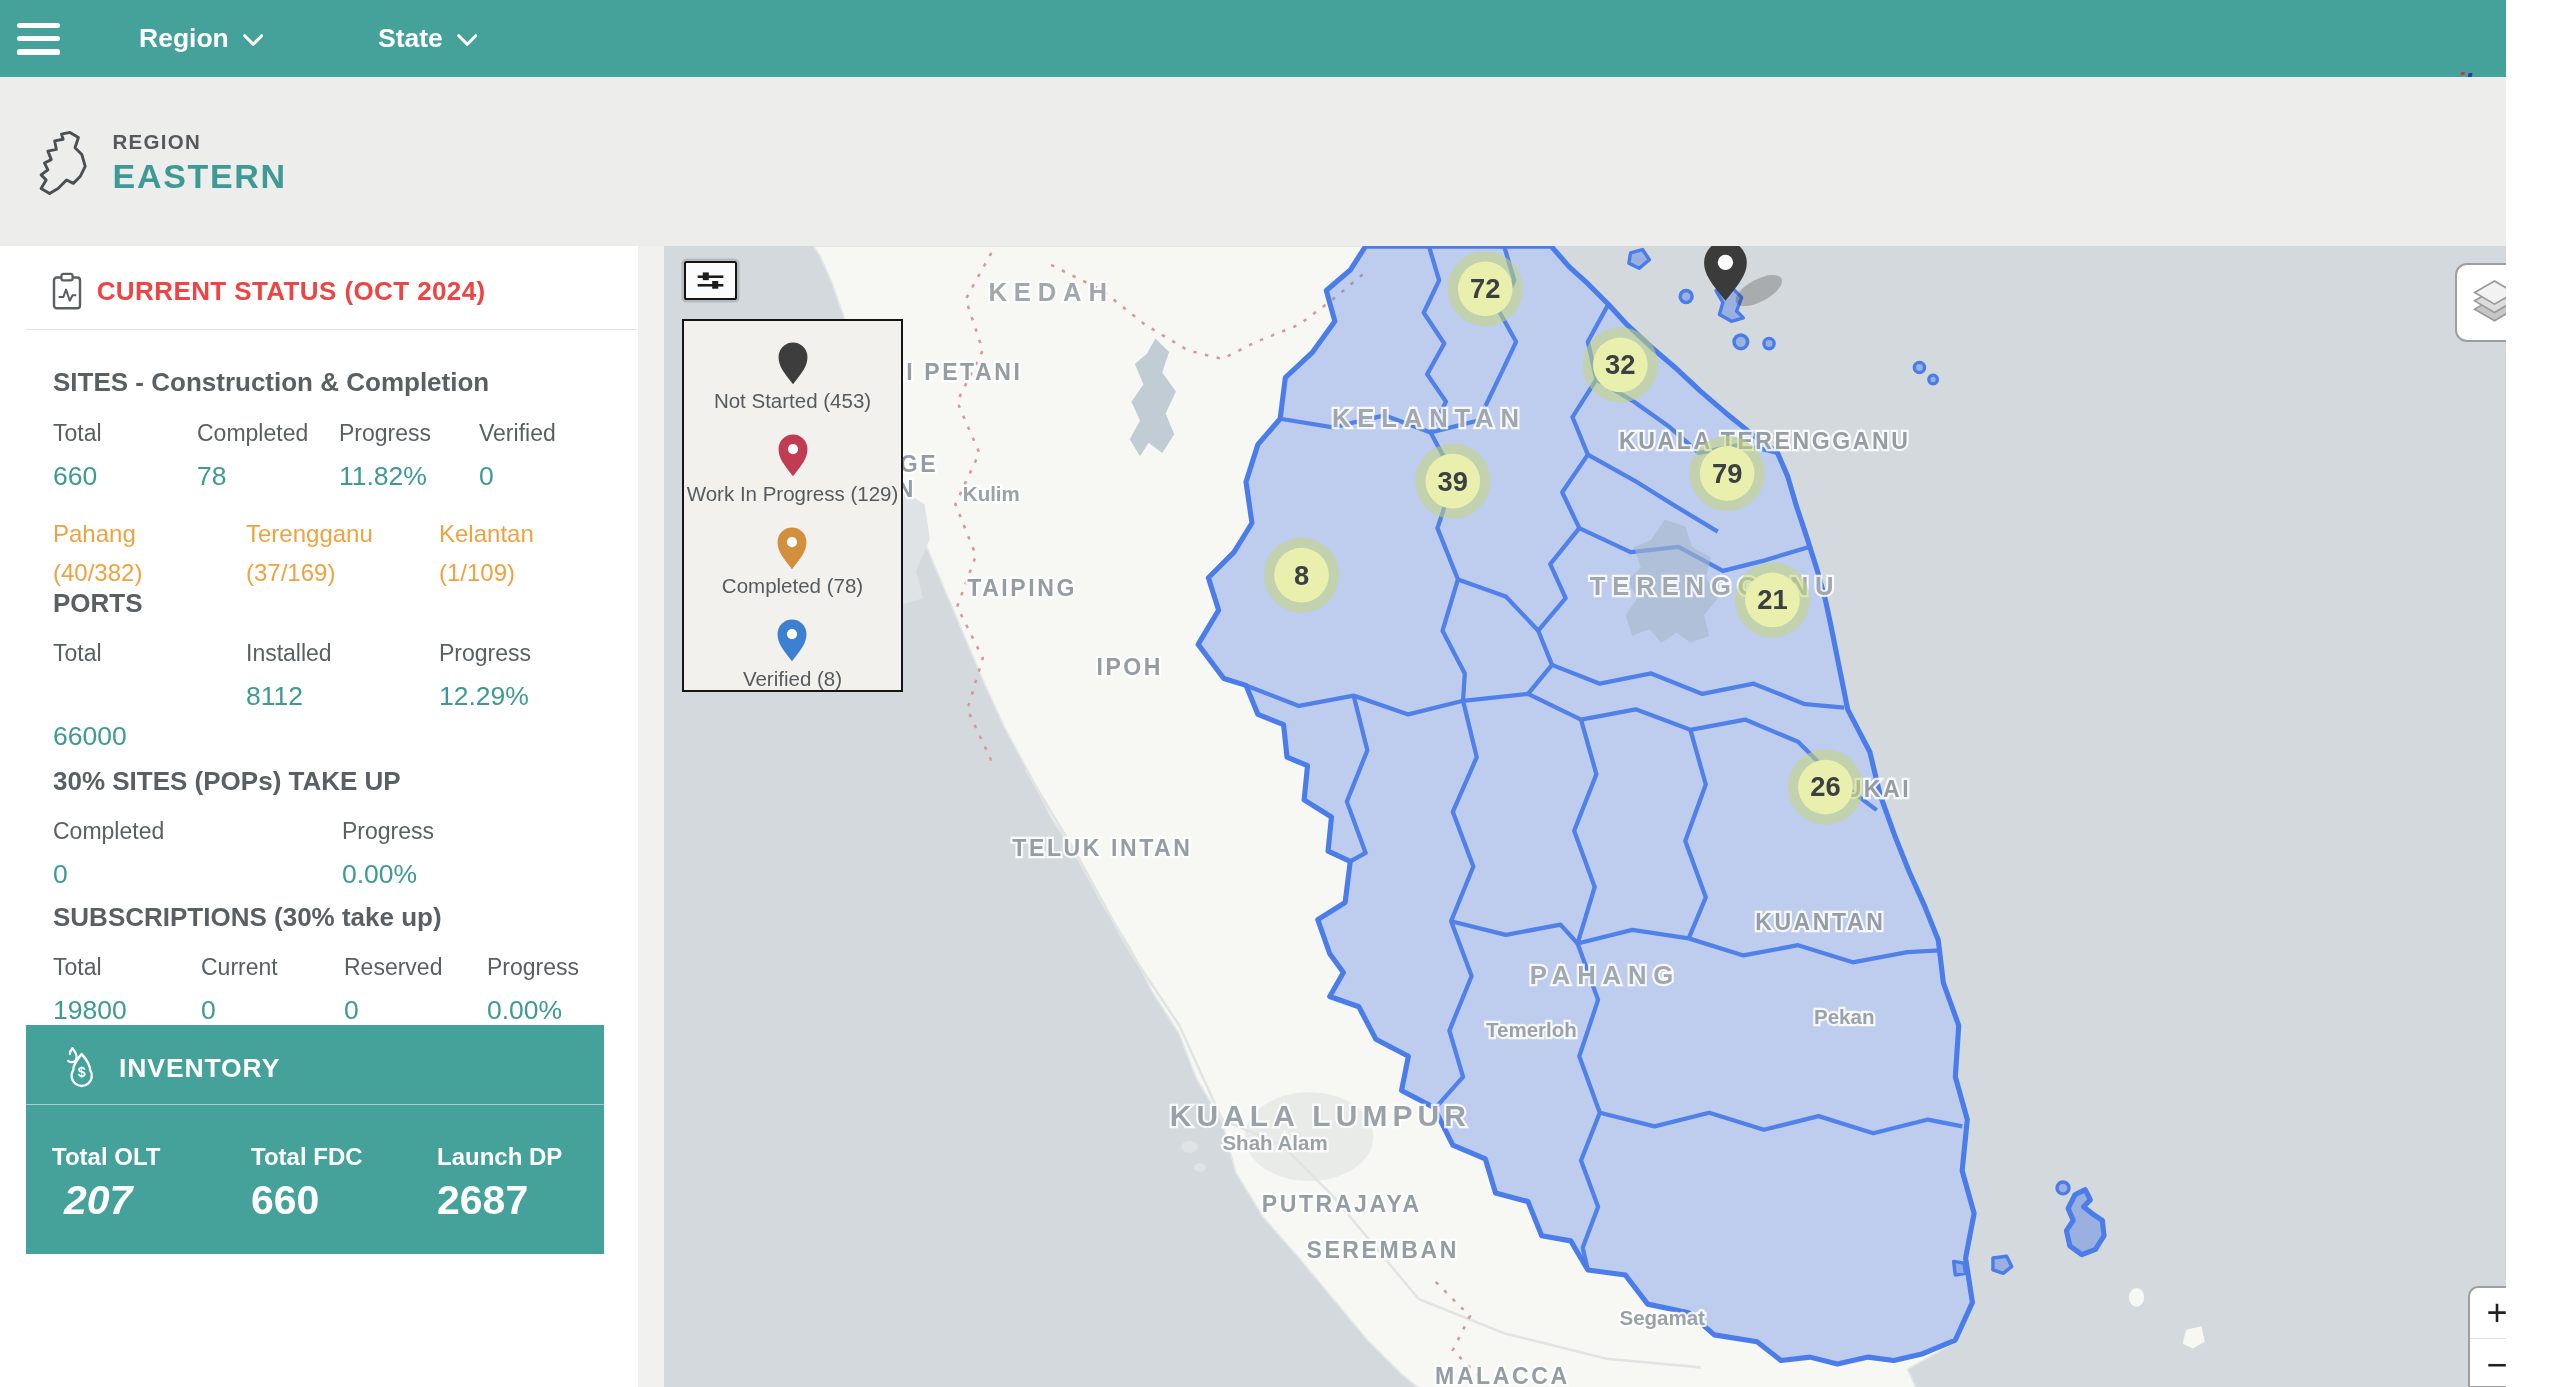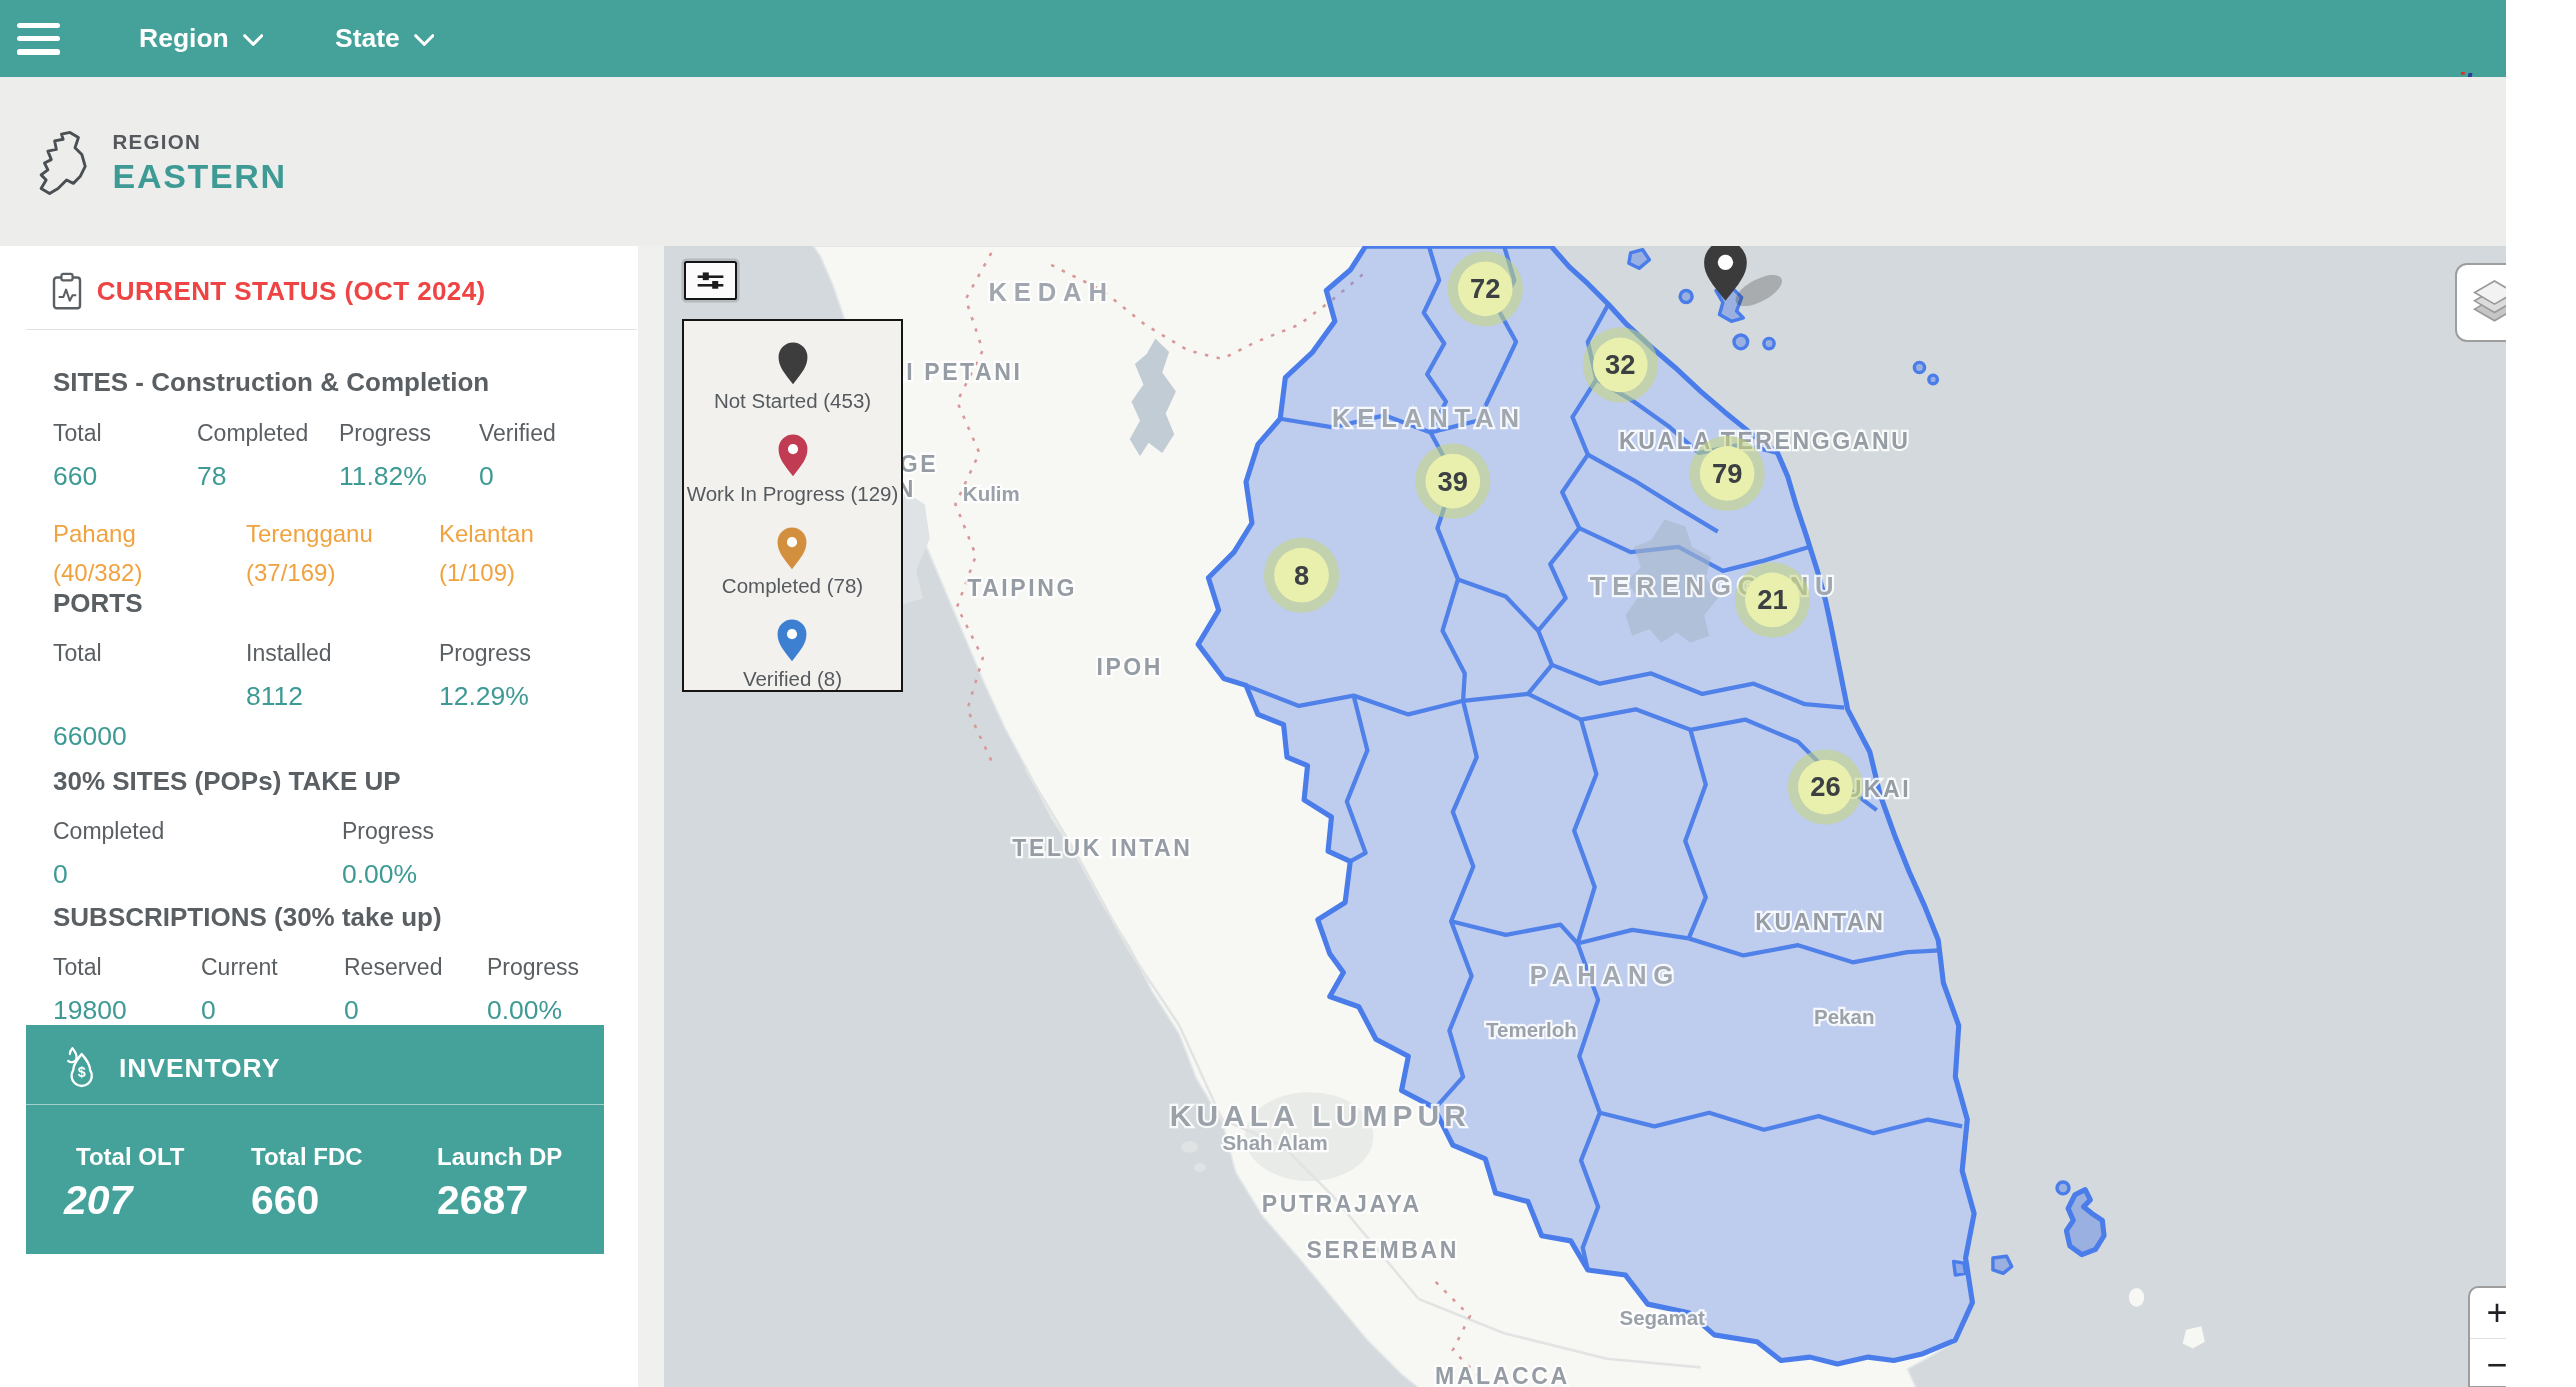--- a/index.html
+++ b/index.html
@@ -8,21 +8,21 @@
   #app { position:relative; width:2506px; height:1388px; overflow:hidden; background:#ffffff; }
 
   
   .navbar { position:absolute; left:0; top:0; width:2576px; height:77px; background:#44a29b;
             display:flex; align-items:center; }
   .hamburger { margin-left:17px; width:43px; height:32px; display:flex; flex-direction:column;
                justify-content:space-between; cursor:pointer; }
   .hamburger span { display:block; width:43px; height:5.1px; background:#ffffff; border-radius:2.6px; }
   .nav-dd { display:flex; align-items:center; color:#ffffff; font-size:26.5px; font-weight:700; cursor:pointer; }
   .nav-dd.region { margin-left:79px; }
-  .nav-dd.state  { margin-left:72px; }
+  .nav-dd.state  { margin-left:115px; }
   .chev { margin-left:13.7px; margin-top:3.4px; }
   .nav-right { margin-left:auto; display:flex; align-items:center;flex-direction:column; }
   .admin { color:#ffffff; font-size:27px; font-weight:700; letter-spacing:1.7px; cursor:pointer; }
   .icon-btn { margin-left:94px; cursor:pointer; display:flex; align-items:center; justify-content:center; }
   .help-circle { width:43px; height:43px; border:3.4px solid #ffffff; border-radius:50%;
                  color:#ffffff; font-size:24px; font-weight:700; display:flex; align-items:center; justify-content:center; }
   .logo { margin-left:68px; margin-right:15.4px; text-align:center; line-height:1; cursor:default; }
   .logo .l1 { font-size:27px; font-weight:800; font-style:italic; letter-spacing:0; }
   .logo .l1 .li { color:#d93025; }
   .logo .l1 .ll { color:#2a3f9d; }
@@ -235,21 +235,21 @@
     <div class="inv">
       <div class="inv-head">
         <svg width="44" height="43" viewBox="0 0 52 50">
           <path d="M14 8 C14 4 17 1 17 1 C17 1 22 7 22 12 A6 6 0 0 1 12 16" stroke="#ffffff" stroke-width="2.6" fill="none" stroke-linecap="round"></path>
           <path d="M28 8 C28 8 38 19 38 27 A12 12 0 1 1 18 27 C18 19 28 8 28 8 Z" stroke="#ffffff" stroke-width="2.8" fill="none" stroke-linejoin="round"></path>
           <text x="28" y="35" text-anchor="middle" font-size="17" font-weight="700" fill="#ffffff" font-family="Liberation Sans, sans-serif">$</text>
         </svg>
         <span class="t">INVENTORY</span>
       </div>
       <div class="inv-div"></div>
-      <span class="inv-cell-label" style="left:50px;">Total OLT</span>
+      <span class="inv-cell-label" style="left:26px;">Total OLT</span>
       <span class="inv-cell-label" style="left:225px;">Total FDC</span>
       <span class="inv-cell-label" style="left:411px;">Launch DP</span>
       <span class="inv-cell-value" style="left:38px;font-style:italic;">207</span>
       <span class="inv-cell-value" style="left:225px;">660</span>
       <span class="inv-cell-value" style="left:411px;">2687</span>
     </div>
   </div>
 
   <div class="gap-strip"></div>
   <div class="right-strip"></div>

